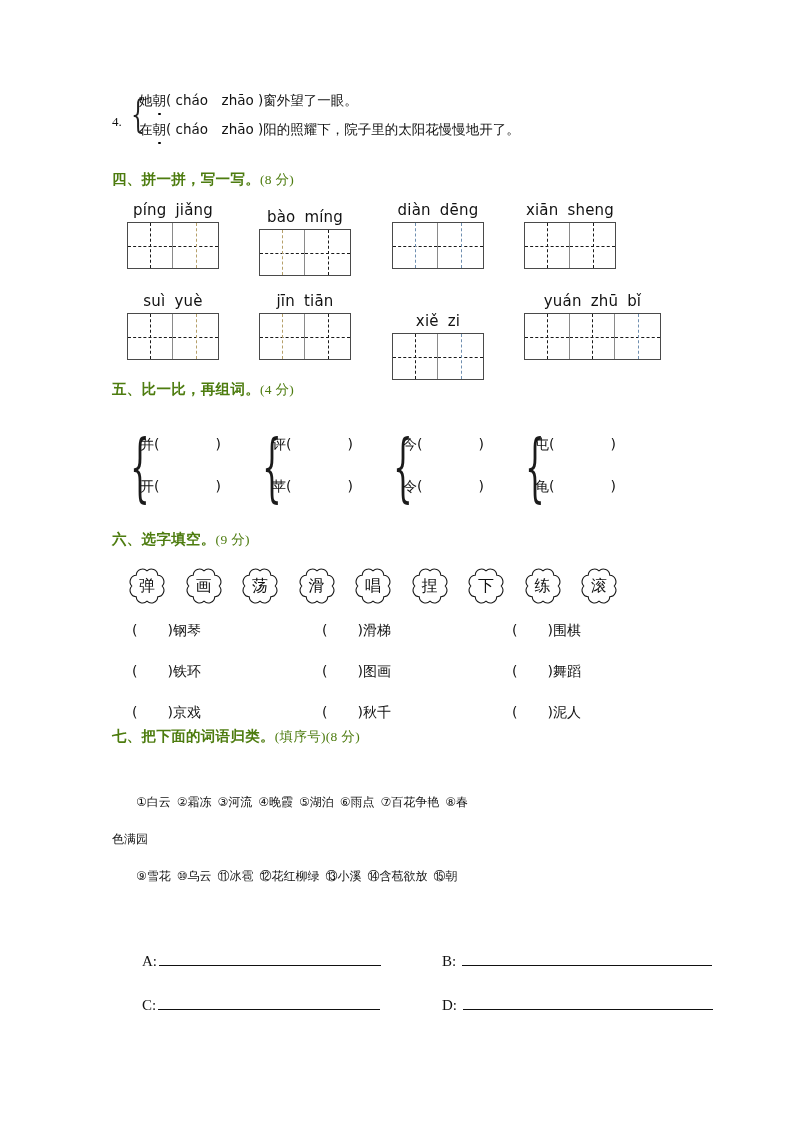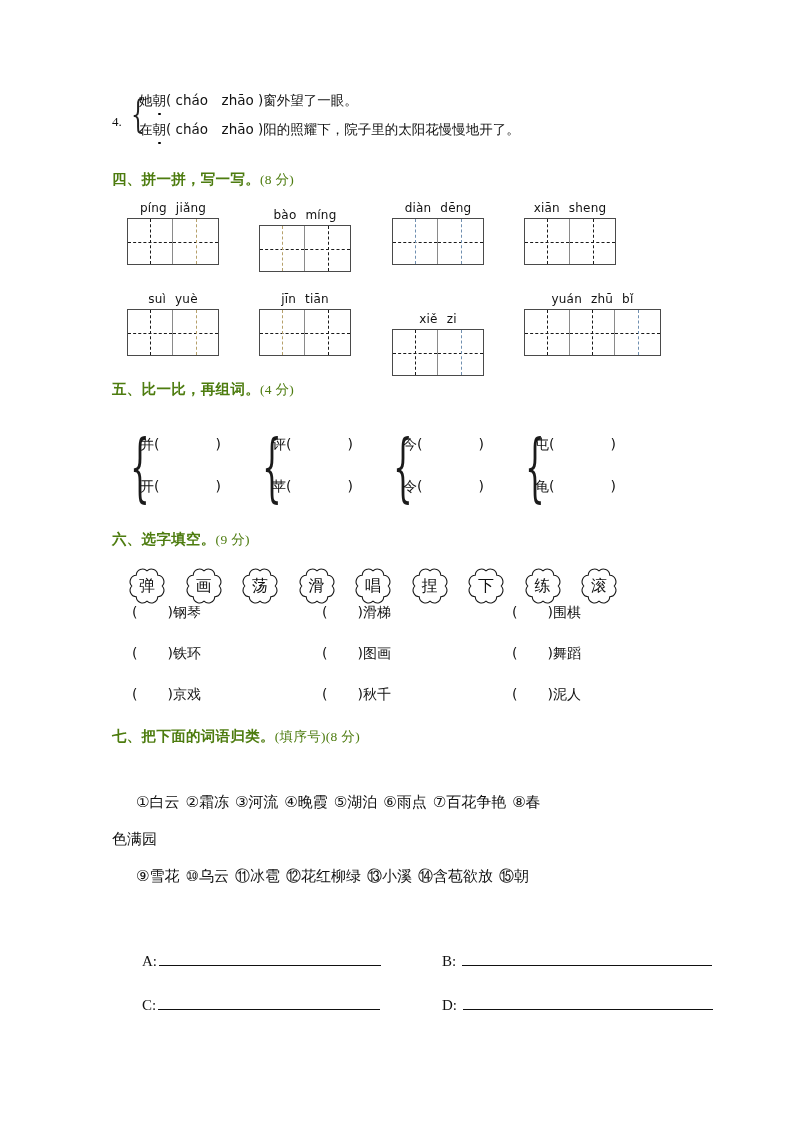--- a/index.html
+++ b/index.html
@@ -89,21 +89,21 @@
   .pybox { display: inline-block; }
 
   
   #sec4-heading { position: absolute; left: 112px; top: 170px; }
   .tianzi-group {
     position: absolute;
     text-align: center;
   }
   .tianzi-py {
     font-family: "DejaVu Sans", "Liberation Sans", sans-serif;
-    font-size: 12px;
+    font-size: 15px;
     color: #111;
     margin-bottom: 3px;
     white-space: nowrap;
     letter-spacing: 0.2px;
   }
   .tianzi-py span { display: inline-block; }
   .tianzi-row {
     display: flex;
     border: 1.2px solid #4a4a4a;
     width: fit-content;
@@ -189,21 +189,21 @@
     display: flex;
     align-items: center;
     justify-content: center;
     font-family: "DejaVu Sans", "Liberation Sans", sans-serif;
     font-size: 16px;
     color: #111;
   }
   #fill-rows {
     position: absolute;
     left: 112px;
-    top: 604px;
+    top: 622px;
     width: 580px;
   }
   .fill-row {
     position: relative;
     height: 41px;
   }
   .fill-item {
     position: absolute;
     font-family: "DejaVu Sans", "Liberation Sans", sans-serif;
     font-size: 14px;
@@ -213,21 +213,21 @@
   .fill-item .paren-blank { display: inline-block; width: 30px; }
 
   
   #sec7-heading { position: absolute; left: 112px; top: 727px; }
   #wordlist {
     position: absolute;
     left: 112px;
     top: 784px;
     width: 568px;
     font-family: "DejaVu Sans", "Liberation Sans", sans-serif;
-    font-size: 15px;
+    font-size: 12px;
     line-height: 37px;
     color: #111;
     text-indent: 24px;
   }
   #wordlist .wrapline { text-indent: 0; }
   #wordlist .w { white-space: nowrap; margin-right: 6px; }
   #answer-lines {
     position: absolute;
     left: 112px;
     top: 952px;

